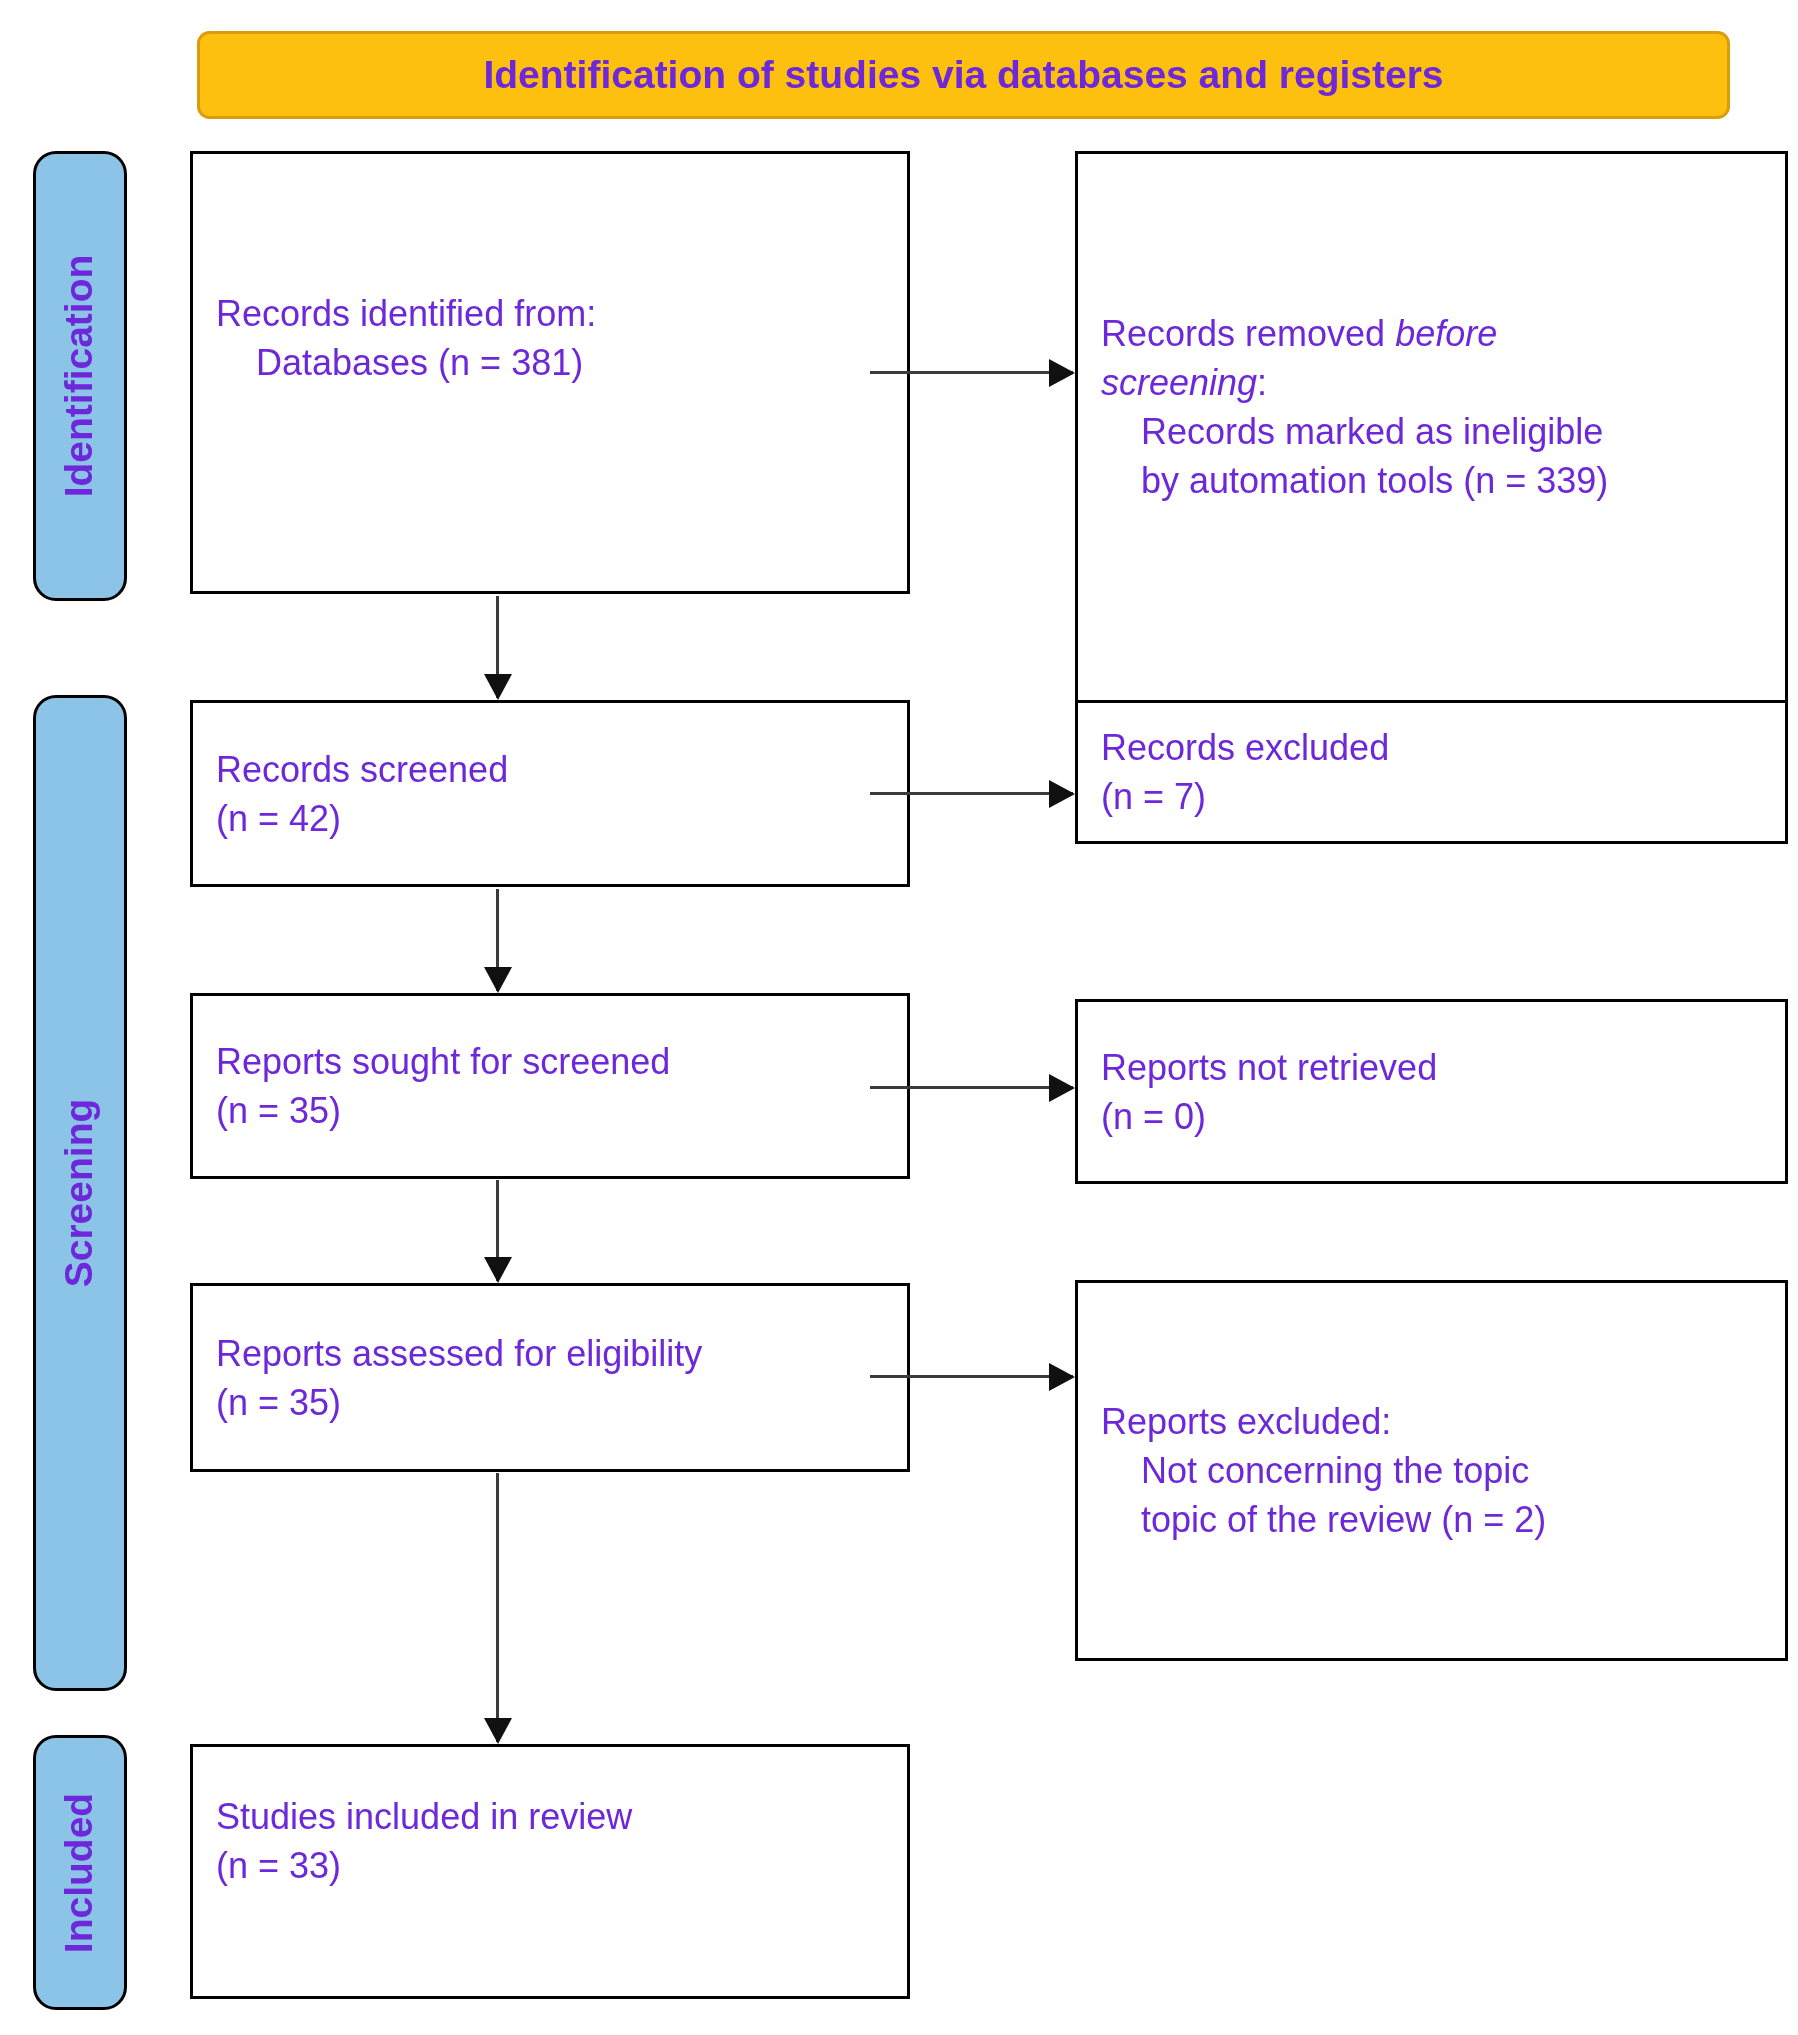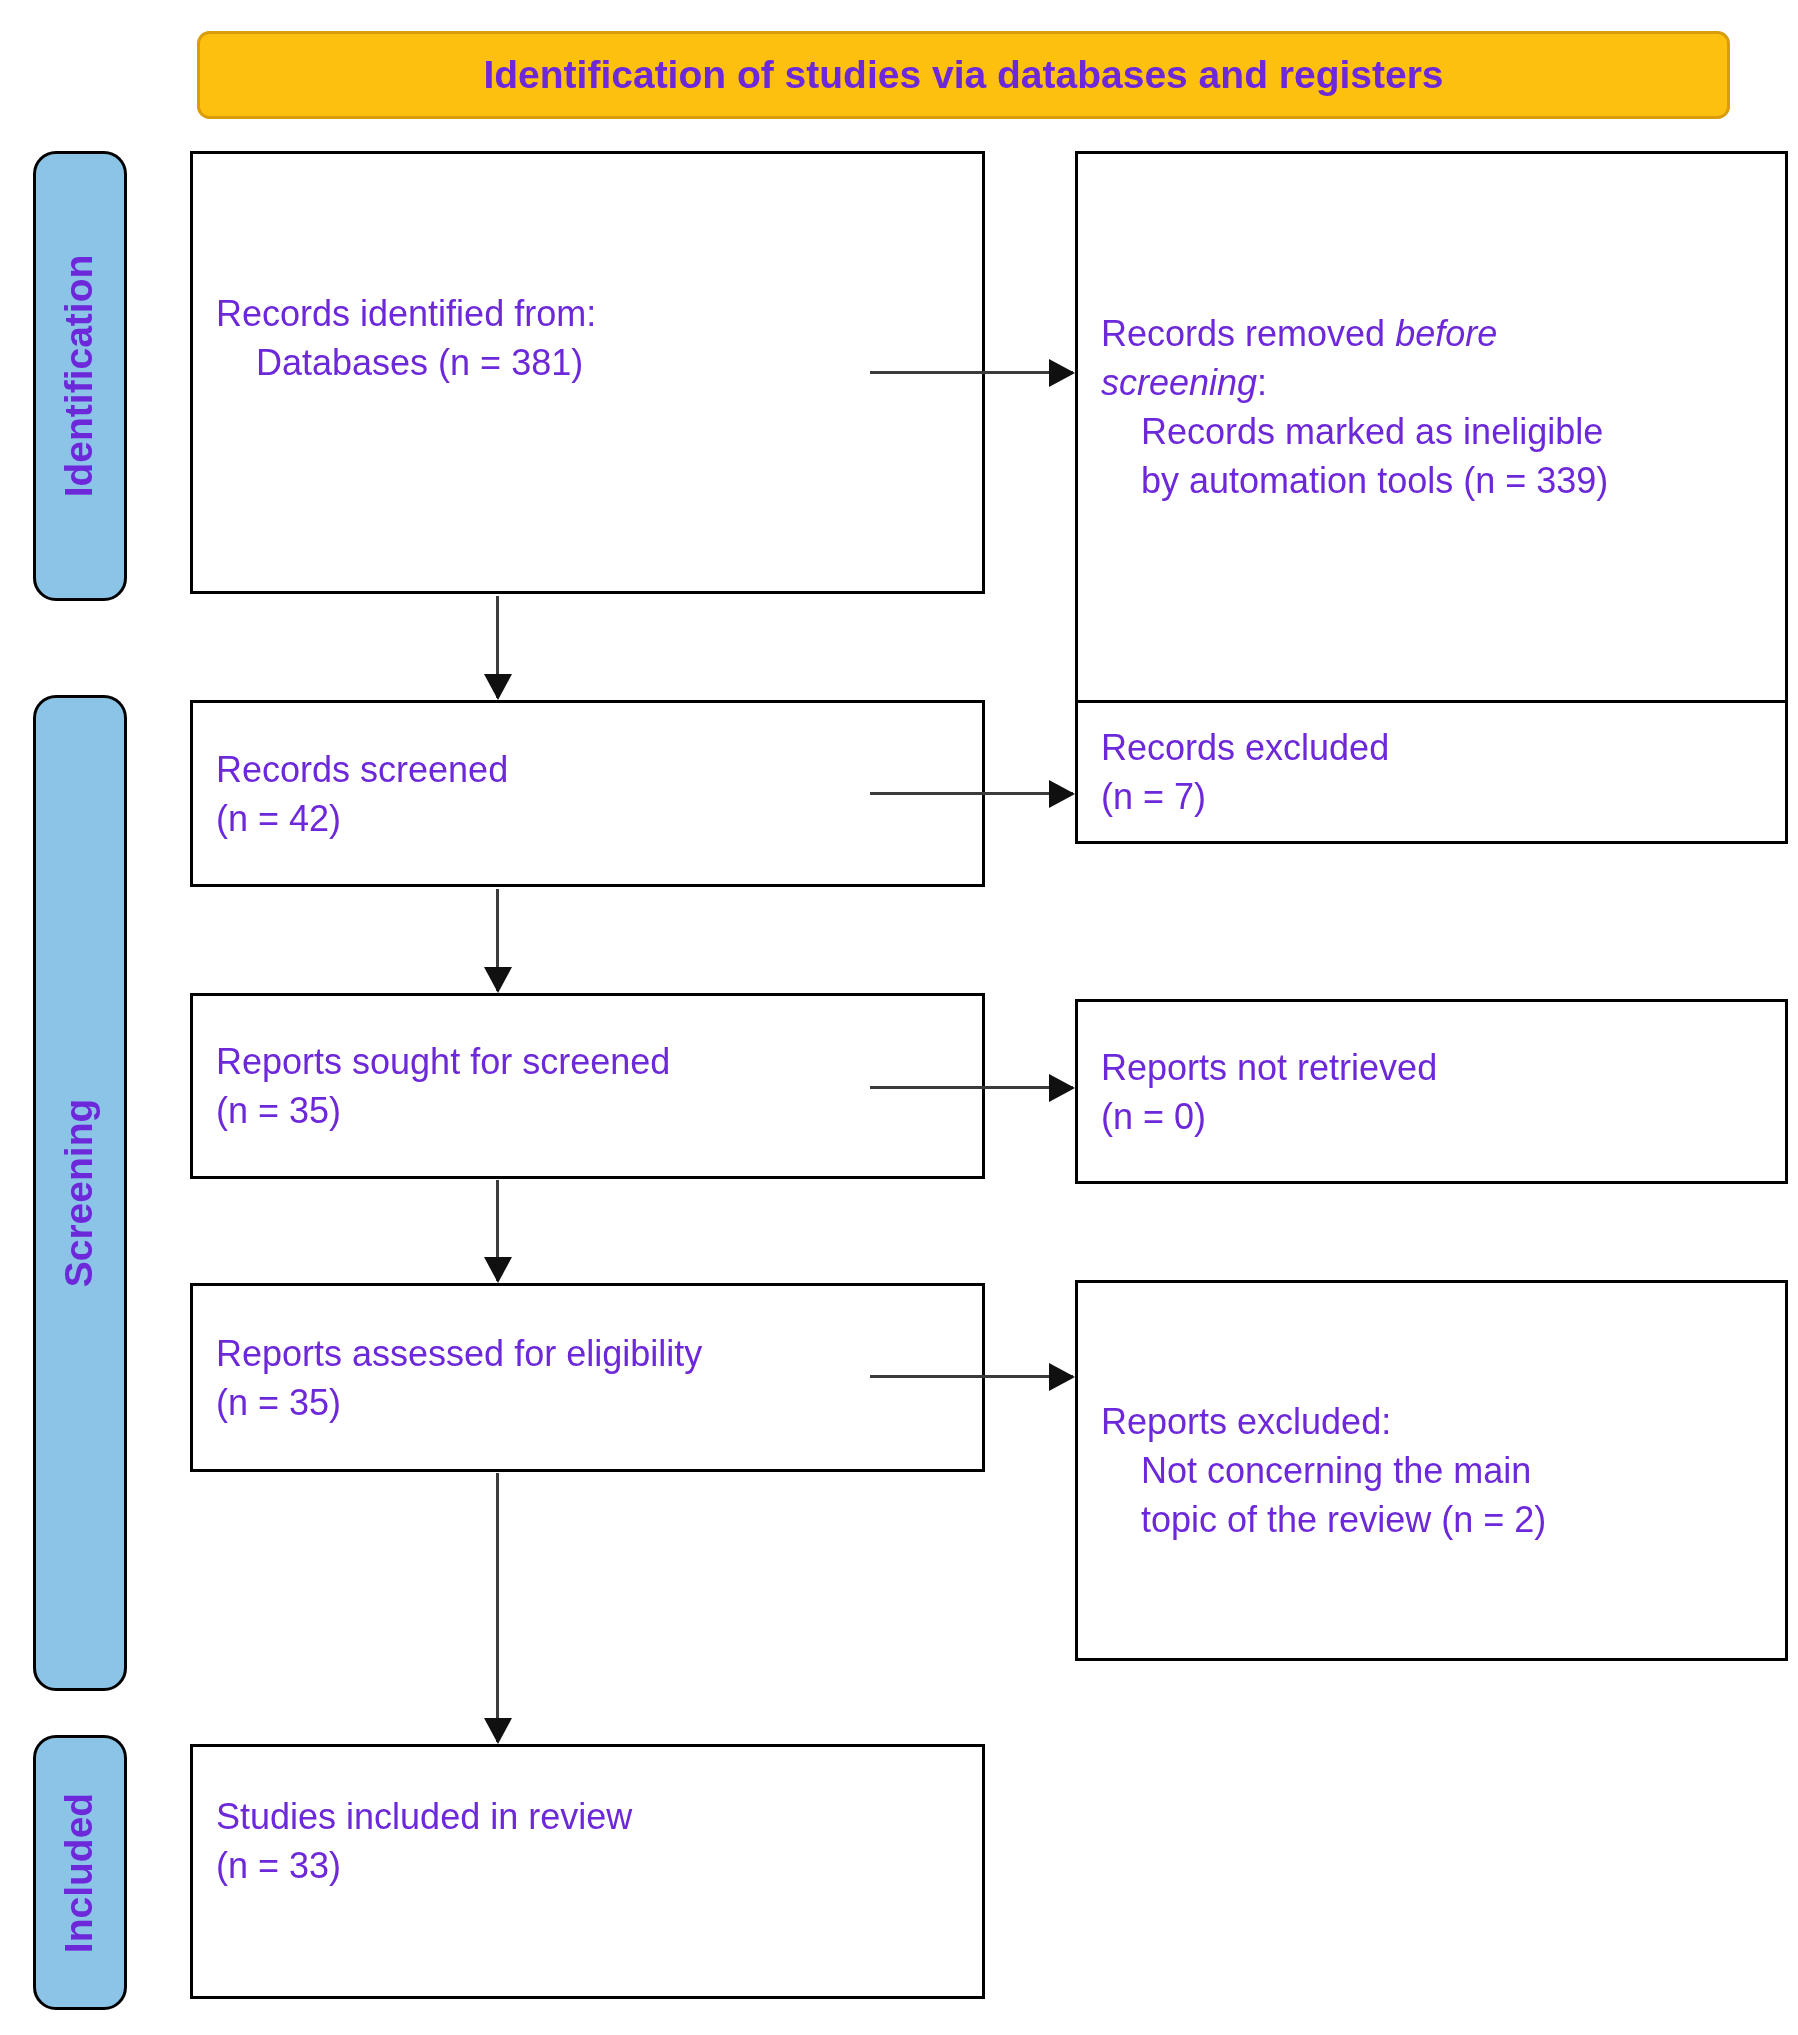--- a/index.html
+++ b/index.html
@@ -26,21 +26,21 @@
   .stage .t{transform:rotate(-90deg);white-space:nowrap;font-weight:bold;font-size:39px;}
   #stage-identification{top:151px;height:450px;}
   #stage-screening{top:695px;height:996px;}
   #stage-included{top:1735px;height:275px;}
   
   .box{
     position:absolute;background:#fff;border:3.9px solid #000;box-sizing:border-box;
     display:flex;flex-direction:column;justify-content:center;
     font-size:36px;line-height:49px;padding:0 23px;
   }
-  .box.left{left:190px;width:795px;}
+  .box.left{left:190px;width:720px;}
   .box.right{left:1075px;width:713px;}
   #box-records-identified{top:151px;height:443px;padding-bottom:70px;}
   #box-records-removed{top:151px;height:565px;padding-bottom:54px;}
   #box-records-screened{top:700px;height:187px;}
   #box-records-excluded{top:700px;height:144px;}
   #box-reports-sought{top:993px;height:186px;}
   #box-reports-not-retrieved{top:999px;height:185px;}
   #box-reports-assessed{top:1283px;height:189px;}
   #box-reports-excluded{top:1280px;height:381px;}
   #box-studies-included{top:1744px;height:255px;justify-content:flex-start;padding-top:45px;}
@@ -115,21 +115,21 @@
     <div class="ln">Reports not retrieved</div>
     <div class="ln">(n = 0)</div>
   </div>
 
   <div class="box left" id="box-reports-assessed">
     <div class="ln">Reports assessed for eligibility</div>
     <div class="ln">(n = 35)</div>
   </div>
   <div class="box right" id="box-reports-excluded">
     <div class="ln">Reports excluded:</div>
-    <div class="ln indent">Not concerning the main</div>
+    <div class="ln indent">Not concerning the topic</div>
     <div class="ln indent">topic of the review (n = 2)</div>
   </div>
 
   <div class="box left" id="box-studies-included">
     <div class="ln">Studies included in review</div>
     <div class="ln">(n = 33)</div>
   </div>
 
   <div class="varrow" id="arrow-v1"></div>
   <div class="varrow" id="arrow-v2"></div>

